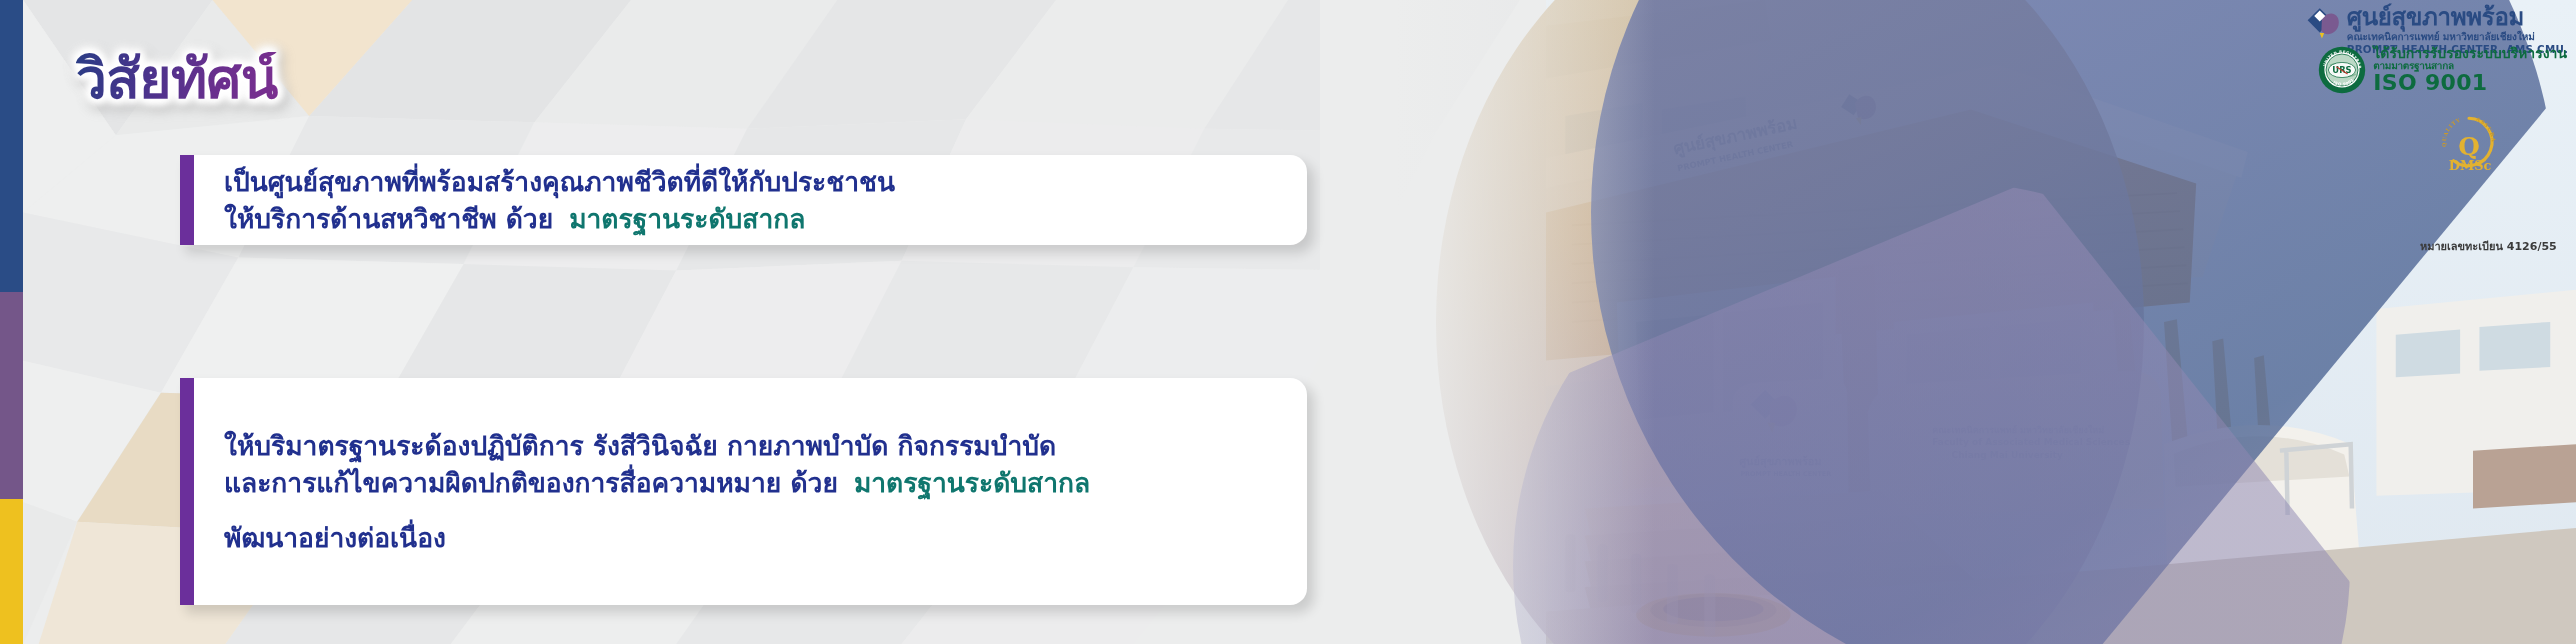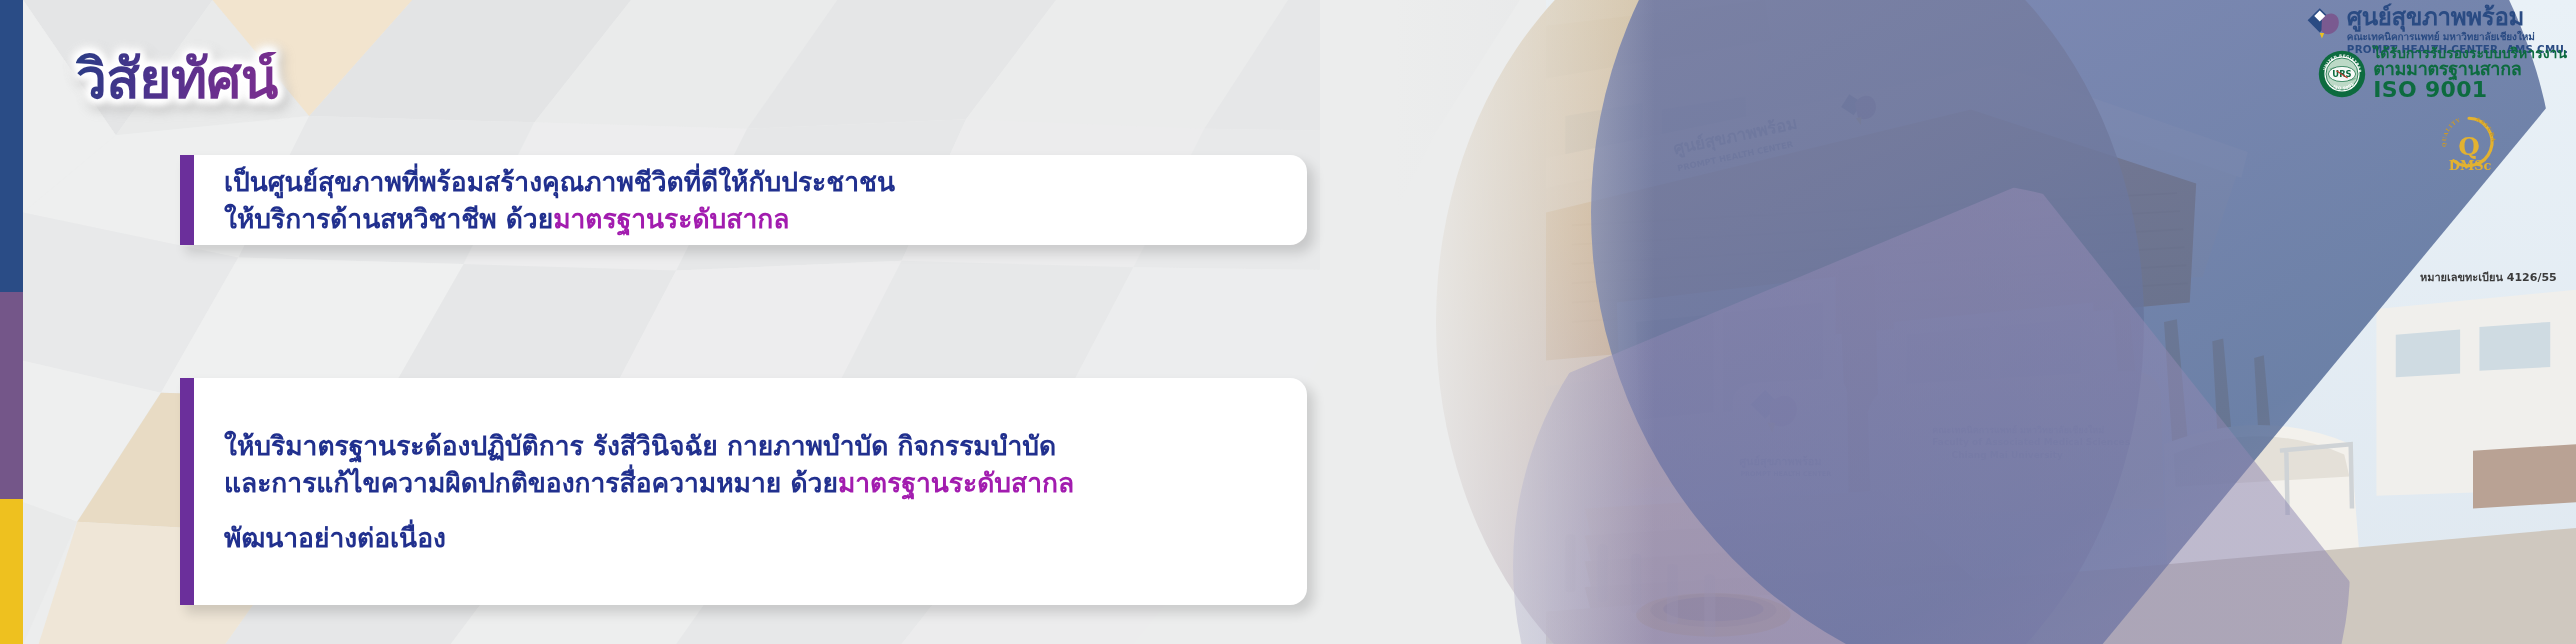--- a/index.html
+++ b/index.html
@@ -90,42 +90,42 @@
   #vision-card{left:180px;top:117px;width:1127px;height:90px;}
   #mission-card{left:180px;top:340px;width:1127px;height:227px;}
 
   .line{
     color:#21308e;
     font-size:26.4px;
     line-height:1.42;
     font-weight:600;
     white-space:nowrap;
   }
-  .line b{font-weight:900;color:#a21caf;}
+  .line b{font-weight:900;color:#0f766e;padding-left:16px;}
   .line.spaced{margin-top:16.7px;}
 
   
   .brand{position:absolute;z-index:60;right:7.7px;top:5.2px;display:flex;align-items:flex-start;gap:7.7px;}
   .brand-mark{width:33px;height:33px;position:relative;flex:0 0 33px;margin-top:1.3px;}
   .brand-text{display:flex;flex-direction:column;line-height:1;}
   .brand-th{font-size:24px;font-weight:800;color:#2a4b83;letter-spacing:-0.3px;}
   .brand-sub{font-size:10px;font-weight:700;color:#2a4b83;margin-top:2.6px;letter-spacing:-0.1px;}
   .brand-en{font-size:10.3px;font-weight:800;color:#2a4b83;margin-top:1.9px;letter-spacing:0.3px;}
 
   
   .iso-row{position:absolute;z-index:60;right:9px;top:46px;display:flex;align-items:center;gap:7.7px;}
   .iso-seal{width:48px;height:48px;flex:0 0 48px;text-align:center;}
   .iso-text{display:flex;flex-direction:column;line-height:1.02;}
   .iso-l1{font-size:14px;color:#0d6b3f;font-weight:700;}
-  .iso-l2{font-size:18px;color:#0d6b3f;font-weight:800;letter-spacing:-0.3px;}
+  .iso-l2{font-size:10px;color:#0d6b3f;font-weight:800;letter-spacing:-0.3px;}
   .iso-l3{font-size:22px;color:#0d6b3f;font-weight:900;letter-spacing:0.3px;line-height:1;margin-top:0.6px;}
 
   
   .q-badge{position:absolute;z-index:60;right:76px;top:111px;width:62px;height:62px;}
-  .q-reg{position:absolute;z-index:60;right:19.3px;top:268px;font-size:11px;color:#3a3a3a;font-weight:600;white-space:nowrap;}
+  .q-reg{position:absolute;z-index:60;right:19.3px;top:237px;font-size:11px;color:#3a3a3a;font-weight:600;white-space:nowrap;}
 </style>
 </head>
 <body>
 
 <div id="banner">
 
   <div class="poly-wrap">
     <svg width="1610" height="644" viewBox="0 0 2500 1000">
       <rect x="0" y="0" width="2500" height="1000" fill="#eceded"></rect>
       <polygon points="36,0 330,0 180,210" fill="#e4e5e6"></polygon>

